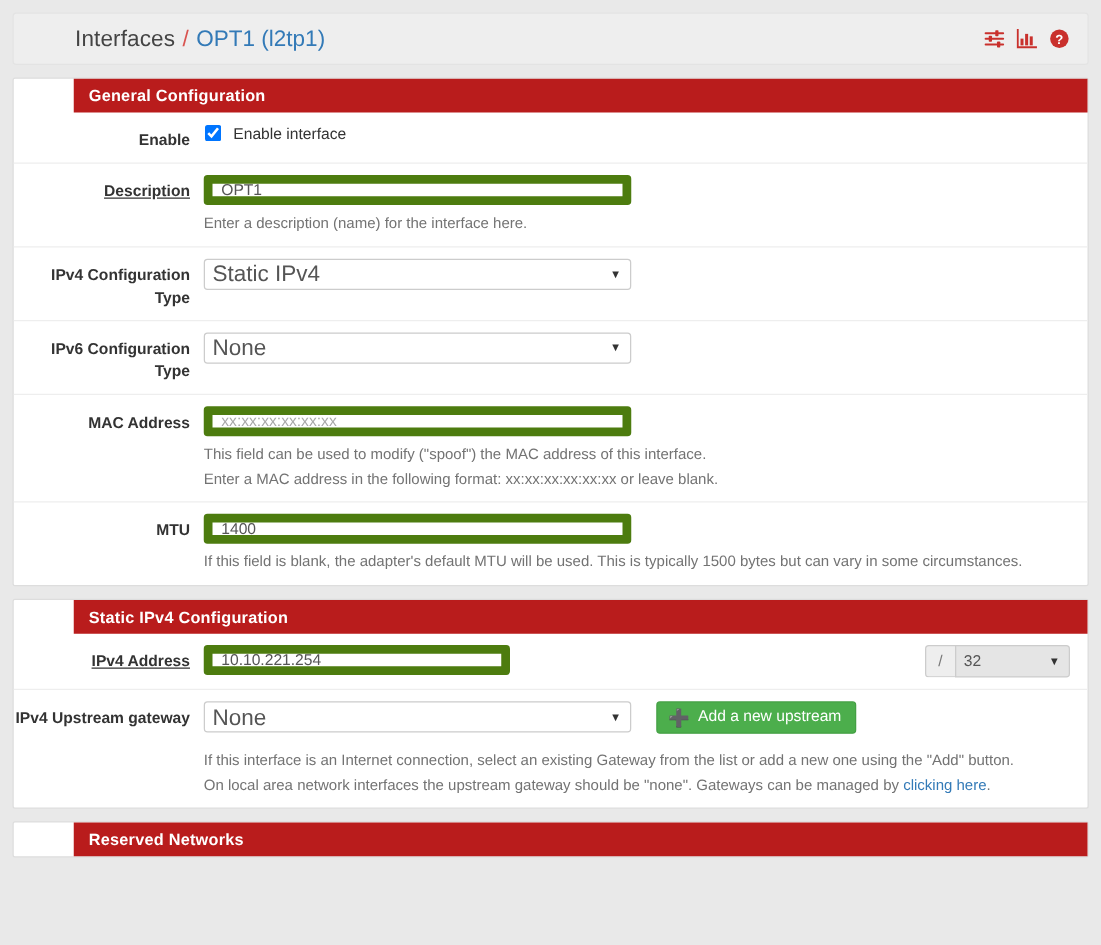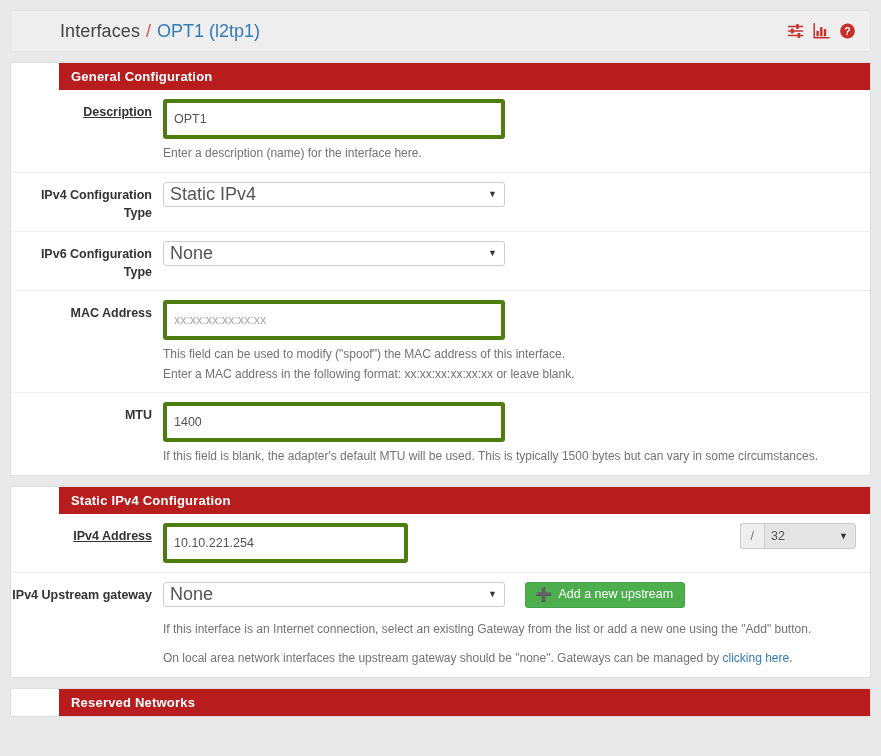--- a/index.html
+++ b/index.html
@@ -97,22 +97,22 @@
     color: #737373;
     font-size: 12px;
     line-height: 1.55;
     margin-top: 5px;
   }
   .help-block a { color: #337ab7; text-decoration: none; }
 
   
   .txt {
     width: 342px;
-    height: 40px;
-    border: 4px solid #4d7c0f;
+    height: 24px;
+    border: 7px solid #4d7c0f;
     border-radius: 3px;
     padding: 2px 7px;
     font-family: "Liberation Sans", sans-serif;
     font-size: 12.5px;
     color: #555555;
     background: #ffffff;
     outline: none;
   }
   .txt::placeholder { color: #a9a9a9; }
   .txt.w-ip { width: 245px; }
@@ -237,20 +237,27 @@
         <text x="8.5" y="12.4" font-family="Liberation Sans, sans-serif" font-size="10.5" font-weight="bold" fill="#ffffff" text-anchor="middle">?</text>
       </svg>
     </span>
   </div>
 </div>
 
 <div class="panel">
   <div class="panel-heading">General Configuration</div>
   <div class="panel-body">
 
+    <div class="form-row">
+      <div class="form-label">Enable</div>
+      <div class="form-ctrl">
+        <input type="checkbox" class="chk" checked="" style="">
+        <span class="chk-label">Enable interface</span>
+      </div>
+    </div>
 
     <div class="form-row">
       <div class="form-label">
         <span class="req">Description</span>
       </div>
       <div class="form-ctrl">
         <input type="text" class="txt" value="OPT1" style="">
         <div class="help-block">Enter a description (name) for the interface here.</div>
       </div>
     </div>
@@ -333,21 +340,21 @@
               <option>None</option>
             </select>
             <span class="caret">▼</span>
           </span>
           <button class="btn-green">
             <span class="plus-ico">➕</span>
             <span>Add a new upstream</span>
           </button>
         </div>
         <div class="help-block" style="margin-top:12px">If this interface is an Internet connection, select an existing Gateway from the list or add a new one using the "Add" button.</div>
-        <div class="help-block" style="margin-top:11px"><span>On local area network interfaces the upstream gateway should be "none". Gateways can be managed by </span><a href="#">clicking here</a><span>.</span></div>
+        <div class="help-block" style="margin-top:1px"><span>On local area network interfaces the upstream gateway should be "none". Gateways can be managed by </span><a href="#">clicking here</a><span>.</span></div>
       </div>
     </div>
 
   </div>
 </div>
 
 <div class="panel">
   <div class="panel-heading">Reserved Networks</div>
 
 </div>

